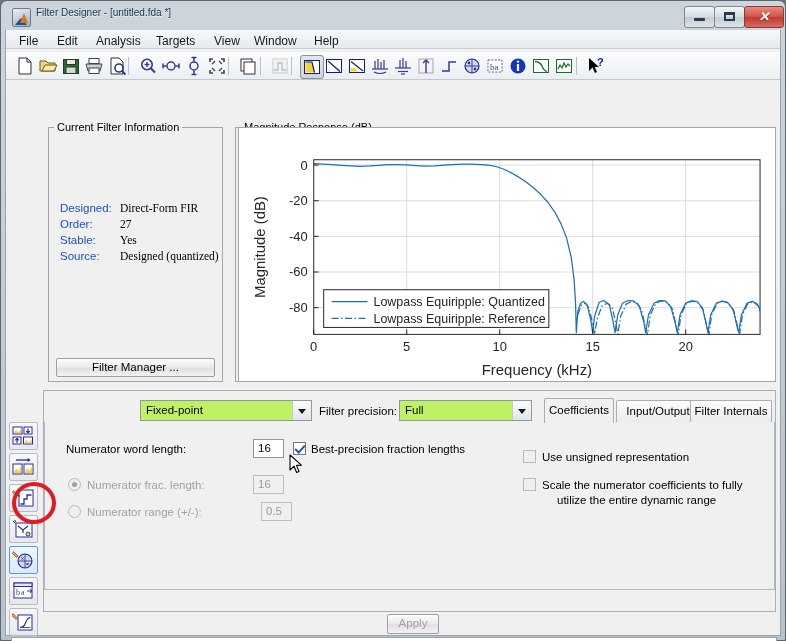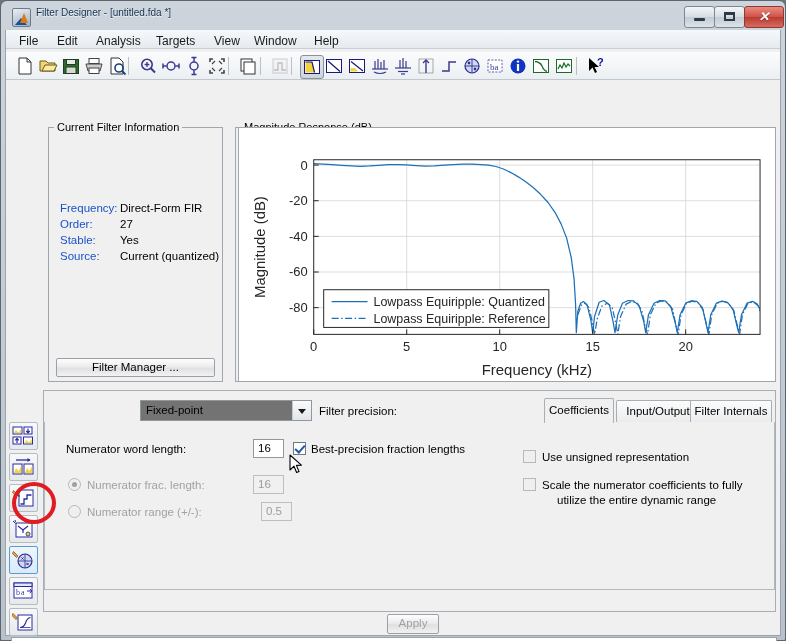--- a/index.html
+++ b/index.html
@@ -108,21 +108,21 @@
     box-sizing:border-box;
   }
   .grouptitle{
     position:absolute;font-size:11px;color:#000;background:#f0f0f0;
     padding:0 3px;white-space:nowrap;
   }
 
   
   #fi-rows{position:absolute;left:14px;top:76px;font-size:11.5px;}
   .fi-label{position:absolute;color:#1b52c8;white-space:nowrap;}
-  .fi-value{position:absolute;left:60px;color:#000;white-space:nowrap;}
+  .fi-value{position:absolute;left:60px;color:#000;white-space:nowrap;font-family:Liberation Serif, serif;}
 
   .winbtn{
     position:absolute;height:19px;box-sizing:border-box;
     border:1px solid #9aa0a6;border-radius:2px;
     background:linear-gradient(180deg,#fdfdfd 0%,#ececec 45%,#e0e0e0 55%,#f2f2f2 100%);
     font-size:11.5px;color:#000;text-align:center;line-height:17px;cursor:default;
     font-family:"Liberation Sans", sans-serif;
   }
   .winbtn.disabled{color:#a0a0a0;}
 
@@ -157,21 +157,21 @@
   #innerpanel{
     position:absolute;left:38px;top:392px;width:731px;height:168px;
     background:#f0f0f0;border:1px solid #b2b9c0;border-top:none;box-sizing:border-box;
   }
 
   .flabel{position:absolute;font-size:11.5px;color:#000;white-space:nowrap;}
   .flabel.dis{color:#a2a2a2;}
 
   .combo{
     position:absolute;height:21px;box-sizing:border-box;
-    background:#737373;border:1px solid #8f979f;cursor:default;
+    background:#bef264;border:1px solid #8f979f;cursor:default;
   }
   .combo .cval{
     position:absolute;left:5px;top:3px;font-size:11.5px;color:#000;white-space:nowrap;
   }
   .combo .carrow{
     position:absolute;right:0;top:0;width:18px;height:19px;
     background:linear-gradient(180deg,#fafbfc,#e2e6ea);
     border-left:1px solid #c3c9cf;
   }
   .combo .carrow:after{
@@ -467,28 +467,28 @@
           <path d="M5 3 L5 16 L8.5 12.6 L11 18 L13 17 L10.6 12 L15 12 Z" fill="#000"></path>
           <text x="13" y="11" font-size="11" font-weight="bold" fill="#10109a" font-family="Liberation Sans, sans-serif">?</text>
         </svg>
       </div>
     </div>
 
     <div class="groupbox" style="left:42px;top:97px;width:175px;height:255px;"></div>
     <div class="grouptitle" style="left:48px;top:91px;">Current Filter Information</div>
 
     <div id="fi-rows" style="left:54px;top:172px;">
-      <div class="fi-label" style="top:0px;">Frequency:</div>
+      <div class="fi-label" style="top:0px;">Designed:</div>
       <div class="fi-value" style="top:0px;">Direct-Form FIR</div>
       <div class="fi-label" style="top:16px;">Order:</div>
       <div class="fi-value" style="top:16px;">27</div>
       <div class="fi-label" style="top:32px;">Stable:</div>
       <div class="fi-value" style="top:32px;">Yes</div>
       <div class="fi-label" style="top:48px;">Source:</div>
-      <div class="fi-value" style="top:48px;">Current (quantized)</div>
+      <div class="fi-value" style="top:48px;">Designed (quantized)</div>
     </div>
 
     <div class="winbtn" id="filter-manager" style="left:50px;top:328px;width:159px;">Filter Manager ...</div>
 
     <div class="groupbox" style="left:229px;top:97px;width:541px;height:255px;"></div>
     <div class="grouptitle" style="left:235px;top:91px;">Magnitude Response (dB)</div>
 
     <div id="plotpanel">
       <svg id="plotarea" viewBox="0 0 538 255" preserveAspectRatio="none">
           <rect x="75" y="32" width="448" height="176" fill="#ffffff"></rect>
@@ -609,20 +609,24 @@
 
     <div id="bottompanel"></div>
 
     <div class="flabel" style="left:51px;top:392px;text-align:right;">Filter arithmetic:</div>
     <div class="combo" style="left:134px;top:370px;width:172px;">
       <span class="cval">Fixed-point</span>
       <span class="carrow"></span>
     </div>
 
     <div class="flabel" style="left:313px;top:375px;">Filter precision:</div>
+    <div class="combo" style="left:393px;top:370px;width:133px;">
+      <span class="cval">Full</span>
+      <span class="carrow"></span>
+    </div>
 
     <div class="tab active" style="left:538px;top:368px;width:70px;">Coefficients</div>
     <div class="tab" style="left:610px;top:370px;width:84px;">Input/Output</div>
     <div class="tab" style="left:684px;top:370px;width:82px;">Filter Internals</div>
 
     <div id="innerpanel"></div>
 
     <div class="flabel" style="left:60px;top:413px;">Numerator word length:</div>
     <div class="txtbox" style="left:247px;top:409px;width:31px;">16</div>
 

